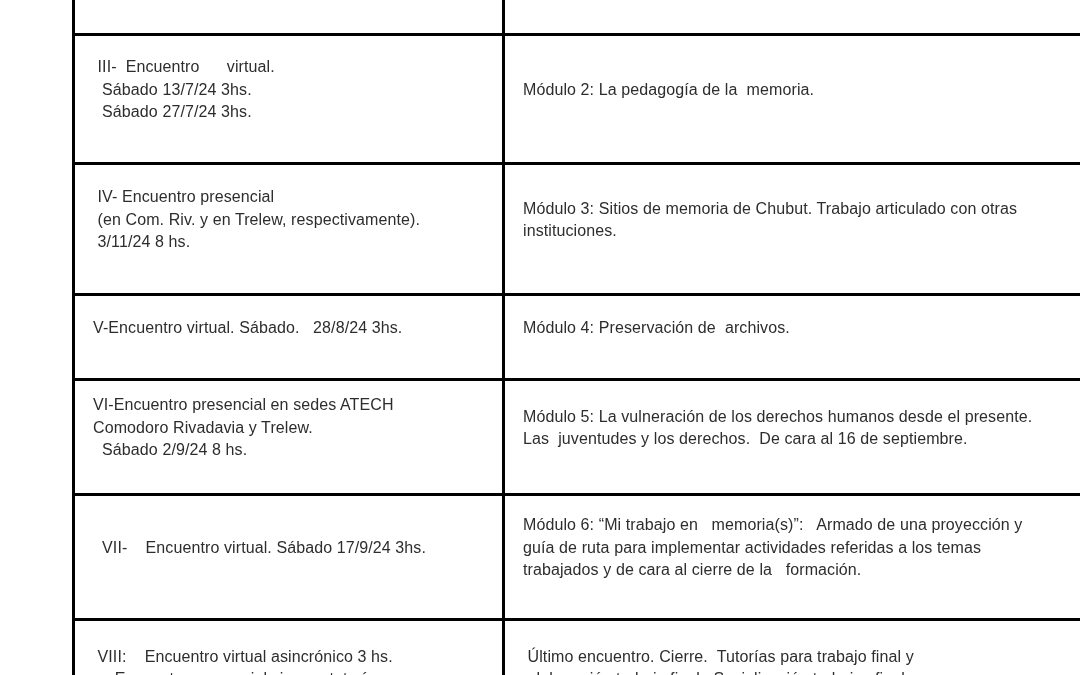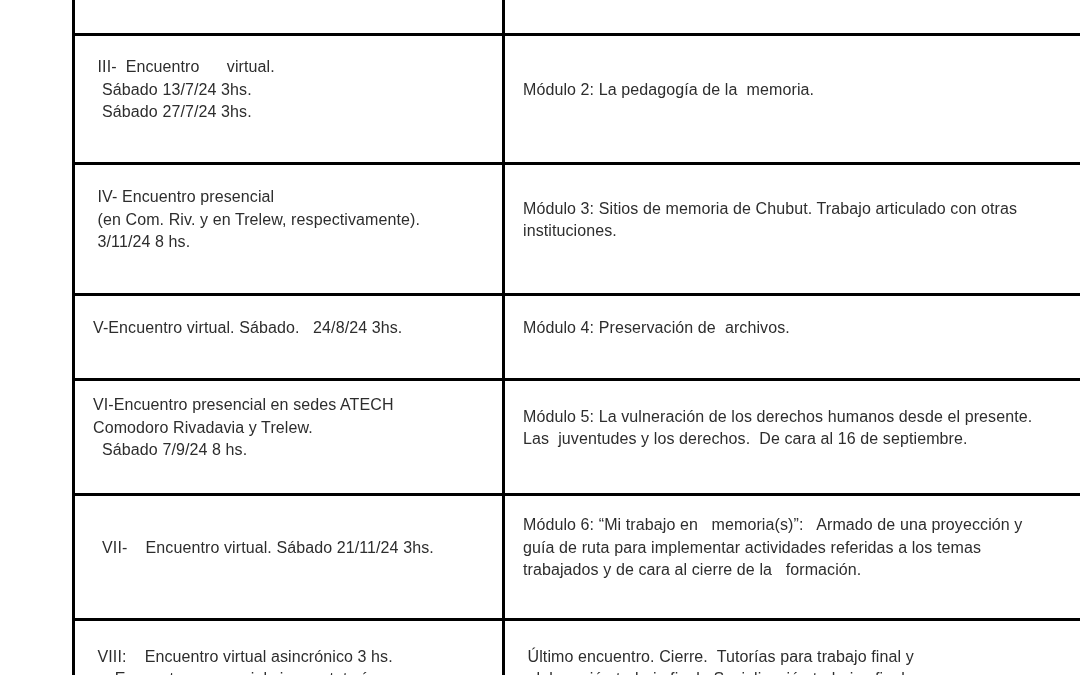--- a/index.html
+++ b/index.html
@@ -63,32 +63,32 @@
         <td class="col-right">Módulo 2: La pedagogía de la  memoria.</td>
       </tr>
       <tr class="r2">
         <td class="col-left"> IV- Encuentro presencial
  (en Com. Riv. y en Trelew, respectivamente).
  3/11/24 8 hs.</td>
         <td class="col-right">Módulo 3: Sitios de memoria de Chubut. Trabajo articulado con otras
 instituciones.</td>
       </tr>
       <tr class="r3">
-        <td class="col-left">V-Encuentro virtual. Sábado.   24/8/24 3hs.</td>
+        <td class="col-left">V-Encuentro virtual. Sábado.   28/8/24 3hs.</td>
         <td class="col-right">Módulo 4: Preservación de  archivos.</td>
       </tr>
       <tr class="r4">
         <td class="col-left">VI-Encuentro presencial en sedes ATECH
 Comodoro Rivadavia y Trelew.
-  Sábado 7/9/24 8 hs.</td>
+  Sábado 2/9/24 8 hs.</td>
         <td class="col-right">Módulo 5: La vulneración de los derechos humanos desde el presente.
 Las  juventudes y los derechos.  De cara al 16 de septiembre.</td>
       </tr>
       <tr class="r5">
-        <td class="col-left">  VII-    Encuentro virtual. Sábado 21/11/24 3hs.</td>
+        <td class="col-left">  VII-    Encuentro virtual. Sábado 17/9/24 3hs.</td>
         <td class="col-right">Módulo 6: “Mi trabajo en   memoria(s)”:   Armado de una proyección y
 guía de ruta para implementar actividades referidas a los temas
 trabajados y de cara al cierre de la   formación.</td>
       </tr>
       <tr class="r6">
         <td class="col-left"> VIII:    Encuentro virtual asincrónico 3 hs.
  y  Encuentro presencial cierre y tutorías:</td>
         <td class="col-right"> Último encuentro. Cierre.  Tutorías para trabajo final y
  elaboración trabajo final.  Socialización trabajos finales en</td>
       </tr>

